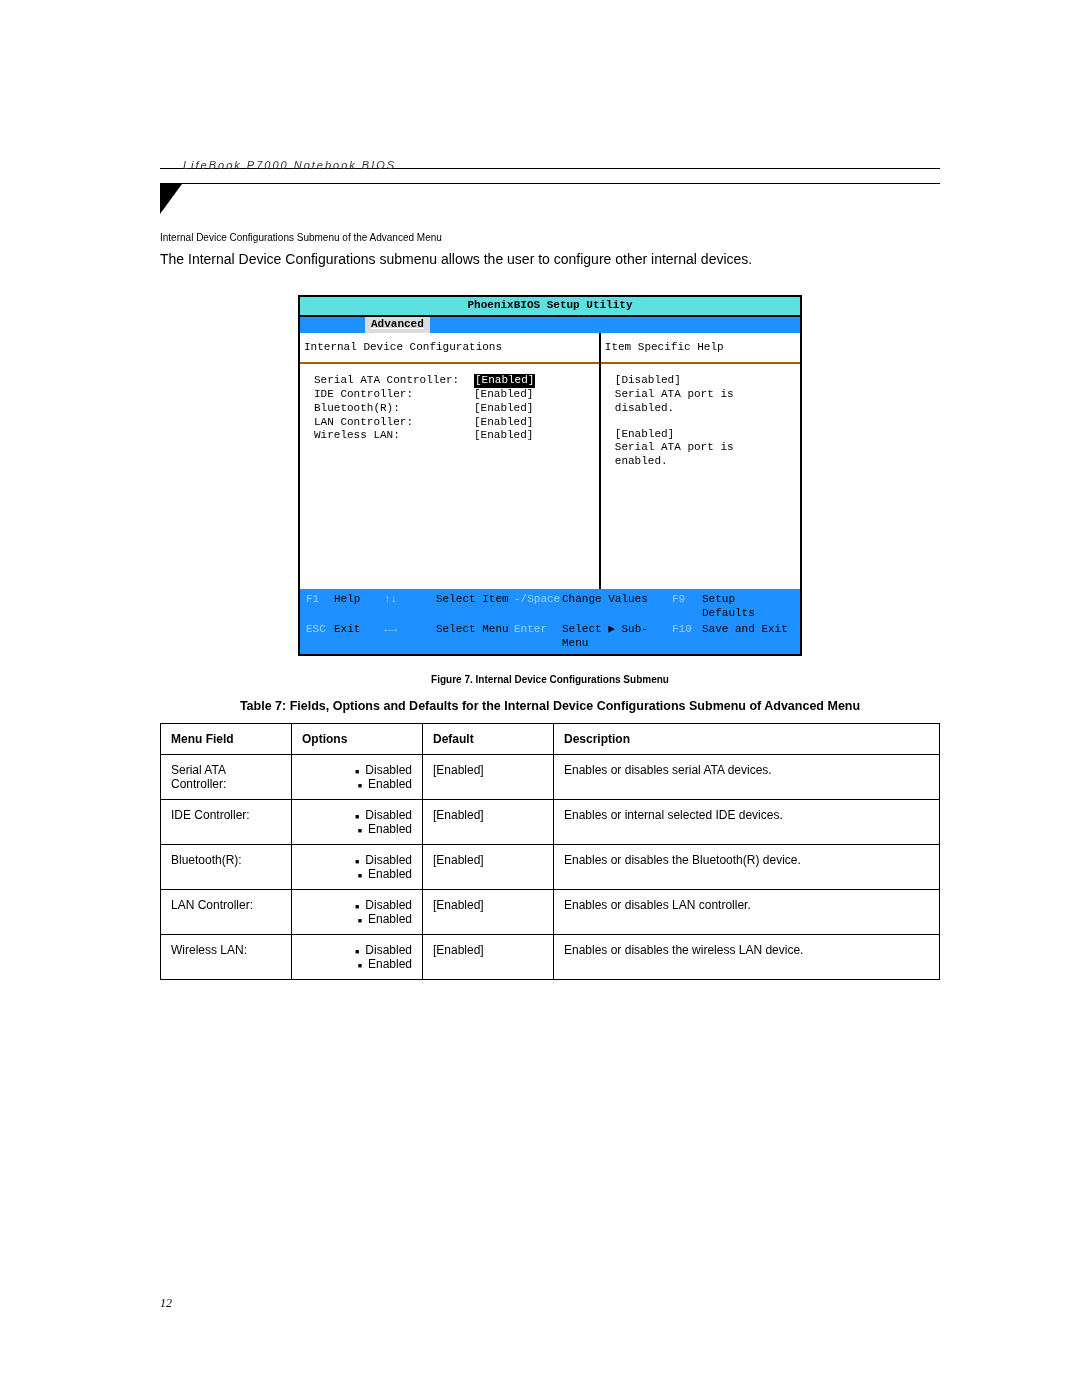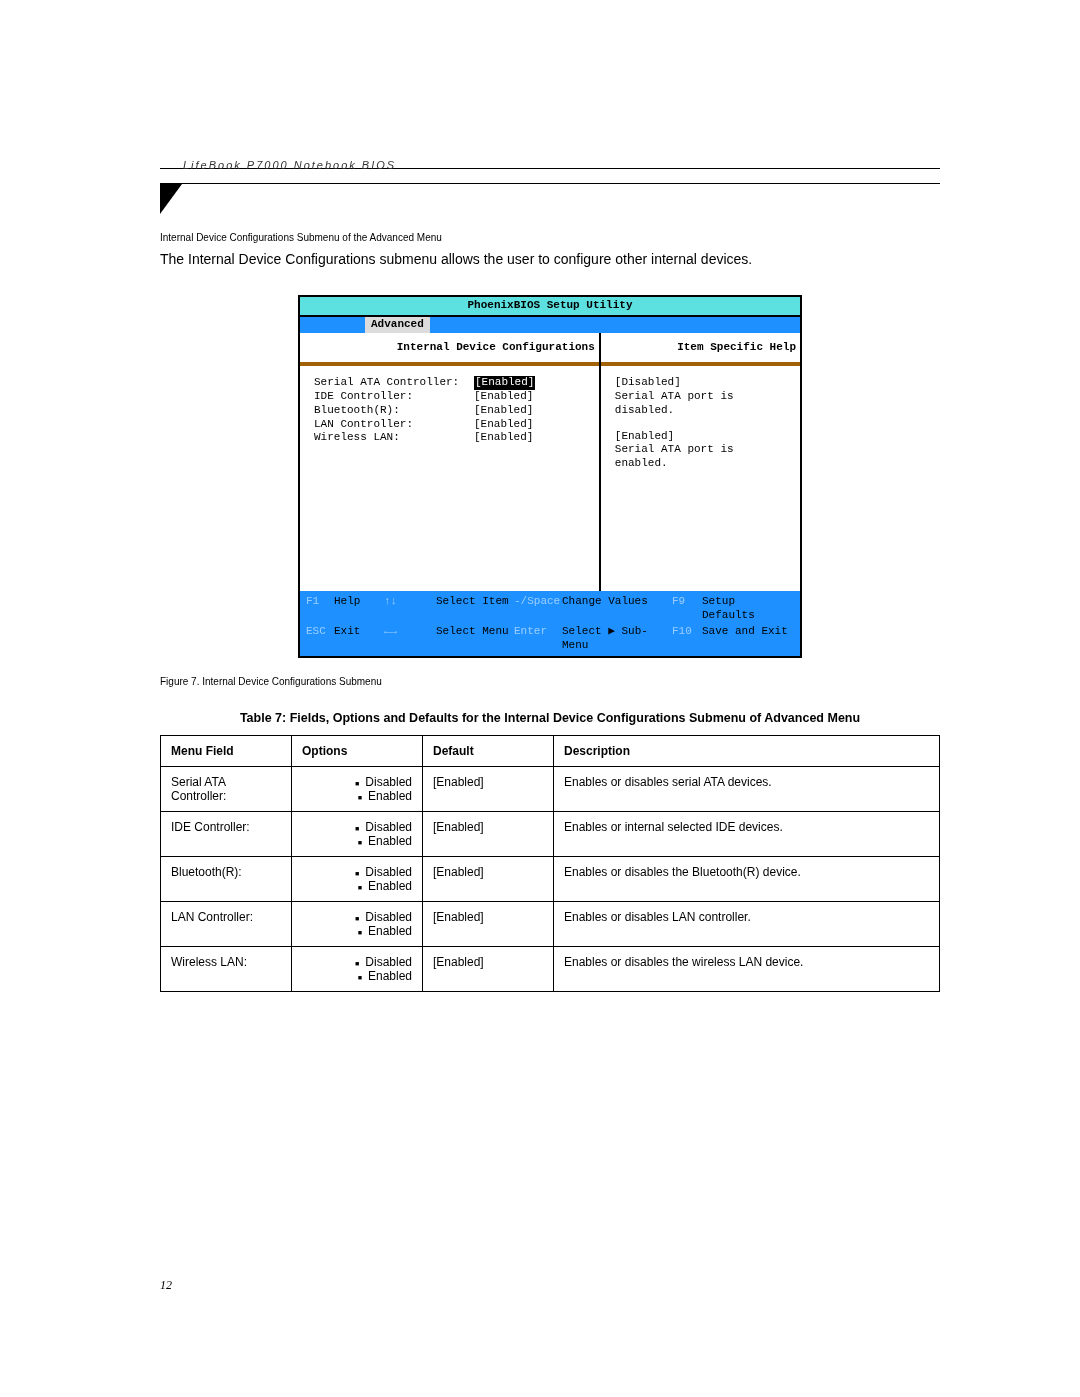--- a/index.html
+++ b/index.html
@@ -76,43 +76,44 @@
     background: #5de0e0;
     border-bottom: 2px solid #000;
     padding: 2px 0;
     font-weight: bold;
   }
   .bios-tabrow {
     background: #1e90ff;
     color: #fff;
     padding: 0;
     display: flex;
+    text-decoration: underline;
   }
   .bios-tabrow .spacer { width: 65px; }
   .bios-tabrow .active {
     background: #dcdcdc;
     color: #000;
     padding: 1px 6px;
     font-weight: bold;
   }
   .bios-panels {
     display: flex;
   }
   .bios-left {
     flex: 1.5;
     border-right: 2px solid #000;
   }
   .bios-right {
     flex: 1;
   }
   .panel-head {
-    text-align: right;
-    border-bottom: 4px solid #a16207;
+    text-align: left;
+    border-bottom: 2px solid #a16207;
     padding: 8px 4px;
-    font-weight: bold;
+    font-weight: normal;
   }
   .panel-body {
     padding: 10px 14px;
     min-height: 225px;
     box-sizing: border-box;
   }
   .cfg-row { display:flex; }
   .cfg-label { width: 160px; }
   .cfg-val { }
   .cfg-val.sel {
@@ -125,24 +126,24 @@
     background: #1e90ff;
     color: #fff;
     padding: 4px 6px;
     display: grid;
     grid-template-columns: 28px 50px 52px 78px 48px 110px 30px auto;
     row-gap: 2px;
   }
   .bios-footer .k { color: #fff; opacity:0.55; }
   .bios-footer .t { color: #000; }
   .figure-caption {
-    text-align: left;
+    text-align: center;
     font-size: 10px;
-    font-weight: normal;
-    margin: 18px 0 24px;
+    font-weight: bold;
+    margin: 18px 0 14px;
   }
   .table-title {
     text-align: center;
     font-weight: bold;
     font-size: 12.5px;
     margin-bottom: 10px;
   }
   table.fields {
     border-collapse: collapse;
     width: 100%;
@@ -157,21 +158,21 @@
   table.fields th { font-weight: bold; }
   .opt-list { margin:0; padding:0; list-style:none;text-align:right; }
   .opt-list li::before {
     content: "■";
     font-size: 7px;
     margin-right: 6px;
     vertical-align: middle;
   }
   .page-number {
     position: absolute;
-    bottom: 104px;
+    bottom: 86px;
     left: 160px;
     font-style: italic;
     font-family: Georgia, serif;
     font-size: 12px;
   }
 </style>
 </head>
 <body>
 
 <div class="page">

